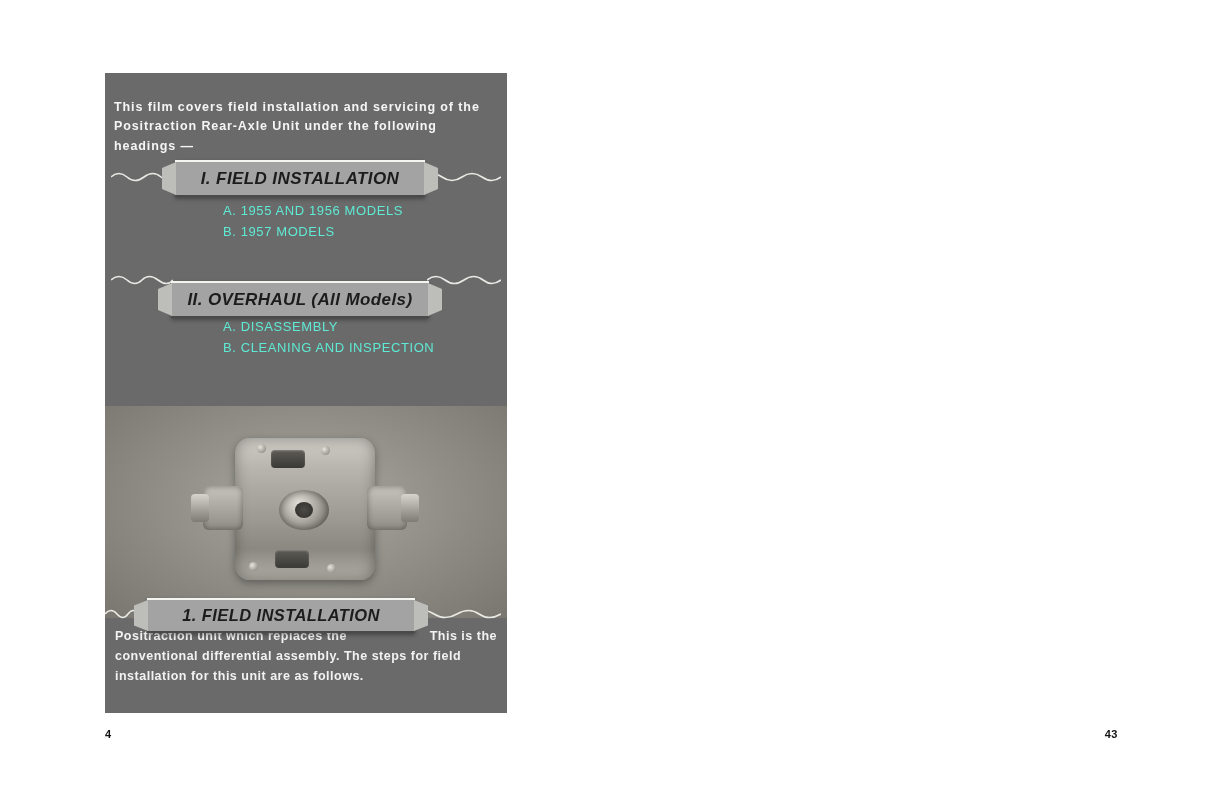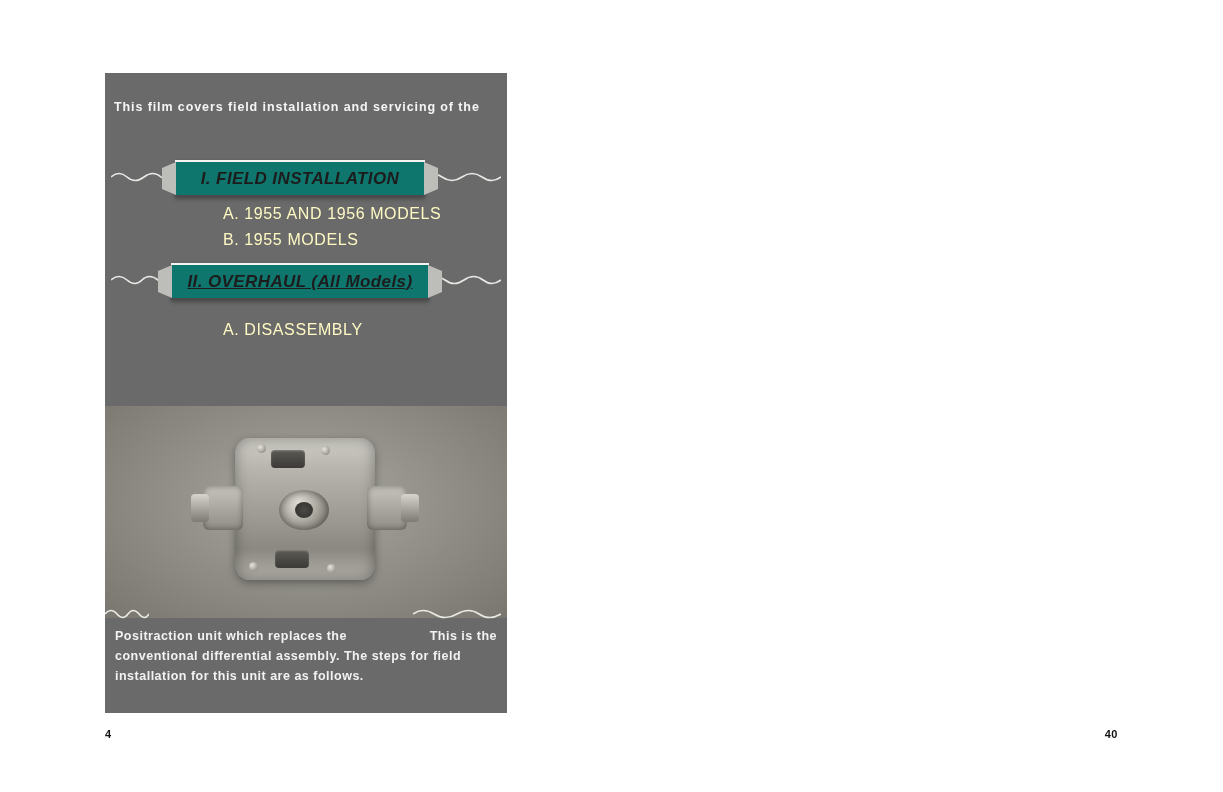--- a/index.html
+++ b/index.html
@@ -46,21 +46,21 @@
     width: 385px;
     font-size: 12.5px;
     font-weight: bold;
     line-height: 1.55;
     letter-spacing: 0.9px;
     color: #f5f5f5;
   }
   .ribbon {
     position: absolute;
     height: 33px;
-    background: #0f766e;
+    background: #a3a3a3;
     color: #1c1c1c;
     border-top: 2px solid #f4f4f0;
     border-bottom: 2px solid #4a4a4a;
     display: flex;
     align-items: center;
     justify-content: center;
     font-style: italic;
     font-weight: bold;
     letter-spacing: 0.4px;
     box-shadow: 0 2px 4px rgba(0,0,0,0.35);
@@ -77,41 +77,40 @@
   .ribbon::after  { right: -13px; clip-path: polygon(0 0, 100% 18%, 100% 82%, 0 100%); }
 
   #ribbon-1 {
     left: 70px;
     top: 87px;
     width: 250px;
     font-size: 17px;
   }
   #ribbon-2 {
     left: 66px;
-    top: 190px;
+    top: 208px;
     width: 258px;
     font-size: 17px;
-    text-decoration: underline;
   }
   .squiggle {
     position: absolute;
     height: 14px;
     pointer-events: none;
   }
   #sq-1a { left: 6px;  top: 96px; width: 66px; }
   #sq-1b { left: 318px; top: 96px; width: 78px; }
   #sq-2a { left: 6px;  top: 199px; width: 62px; }
   #sq-2b { left: 322px; top: 199px; width: 74px; }
 
   .sublist {
     position: absolute;
-    font-size: 16px;
+    font-size: 13px;
     letter-spacing: 0.6px;
     line-height: 1.6;
-    color: #fef9c3;
+    color: #5eead4;
   }
   #sublist-1 { left: 118px; top: 128px; }
   #sublist-2 { left: 118px; top: 228px; margin-top: 16px; }
 
   
   #panel-unit {
     left: 105px;
     top: 406px;
     width: 402px;
     height: 307px;
@@ -237,51 +236,53 @@
 </style>
 </head>
 <body>
 
 <div class="page page-left">
 
   <div class="panel" id="panel-contents">
 
     <div class="intro">
       <div>This film covers field installation and servicing of the</div>
+      <div>Positraction Rear-Axle Unit under the following headings —</div>
     </div>
 
     <svg class="squiggle" id="sq-1a" viewBox="0 0 66 14" preserveAspectRatio="none">
       <path d="M0 8 Q 8 1 16 8 T 33 8 T 50 8 T 66 8" fill="none" stroke="#e8e8e4" stroke-width="1.6"></path>
     </svg>
     <svg class="squiggle" id="sq-1b" viewBox="0 0 78 14" preserveAspectRatio="none">
       <path d="M0 8 Q 9 1 19 8 T 39 8 T 59 8 T 78 8" fill="none" stroke="#e8e8e4" stroke-width="1.6"></path>
     </svg>
 
     <div class="ribbon" id="ribbon-1">
       <span>I. FIELD INSTALLATION</span>
     </div>
 
     <div class="sublist" id="sublist-1">
       <div>A. 1955 AND 1956 MODELS</div>
-      <div>B. 1955 MODELS</div>
+      <div>B. 1957 MODELS</div>
     </div>
 
     <svg class="squiggle" id="sq-2a" viewBox="0 0 62 14" preserveAspectRatio="none">
       <path d="M0 8 Q 8 1 16 8 T 31 8 T 47 8 T 62 8" fill="none" stroke="#e8e8e4" stroke-width="1.6"></path>
     </svg>
     <svg class="squiggle" id="sq-2b" viewBox="0 0 74 14" preserveAspectRatio="none">
       <path d="M0 8 Q 9 1 18 8 T 37 8 T 56 8 T 74 8" fill="none" stroke="#e8e8e4" stroke-width="1.6"></path>
     </svg>
 
     <div class="ribbon" id="ribbon-2">
       <span>II. OVERHAUL (All Models)</span>
     </div>
 
     <div class="sublist" id="sublist-2">
       <div>A. DISASSEMBLY</div>
+      <div>B. CLEANING AND INSPECTION</div>
     </div>
   </div>
 
   <div class="panel" id="panel-unit">
     <div class="photo-area">
       <div class="unit-body">
         <div class="drum"></div>
         <div class="flangeL"></div>
         <div class="flangeR"></div>
         <div class="hubL"></div>
@@ -298,26 +299,29 @@
 
     <div class="caption-area"></div>
 
     <svg class="squiggle" id="sq-3a" viewBox="0 0 44 14" preserveAspectRatio="none">
       <path d="M0 8 Q 6 1 12 8 T 23 8 T 34 8 T 44 8" fill="none" stroke="#e8e8e4" stroke-width="1.6"></path>
     </svg>
     <svg class="squiggle" id="sq-3b" viewBox="0 0 88 14" preserveAspectRatio="none">
       <path d="M0 8 Q 10 1 21 8 T 44 8 T 66 8 T 88 8" fill="none" stroke="#e8e8e4" stroke-width="1.6"></path>
     </svg>
 
+    <div class="ribbon" id="ribbon-3">
+      <span>1. FIELD INSTALLATION</span>
+    </div>
 
     <div class="caption-text">
       <span class="lead">This is the</span>
       <span>Positraction unit which replaces the conventional differential assembly. The steps for field installation for this unit are as follows.</span>
     </div>
   </div>
 
   <div class="folio" id="folio-left">4</div>
 </div>
 
 <div class="page page-right">
 
-  <div class="folio" id="folio-right">40</div>
+  <div class="folio" id="folio-right">43</div>
 </div>
 
 </body></html>

